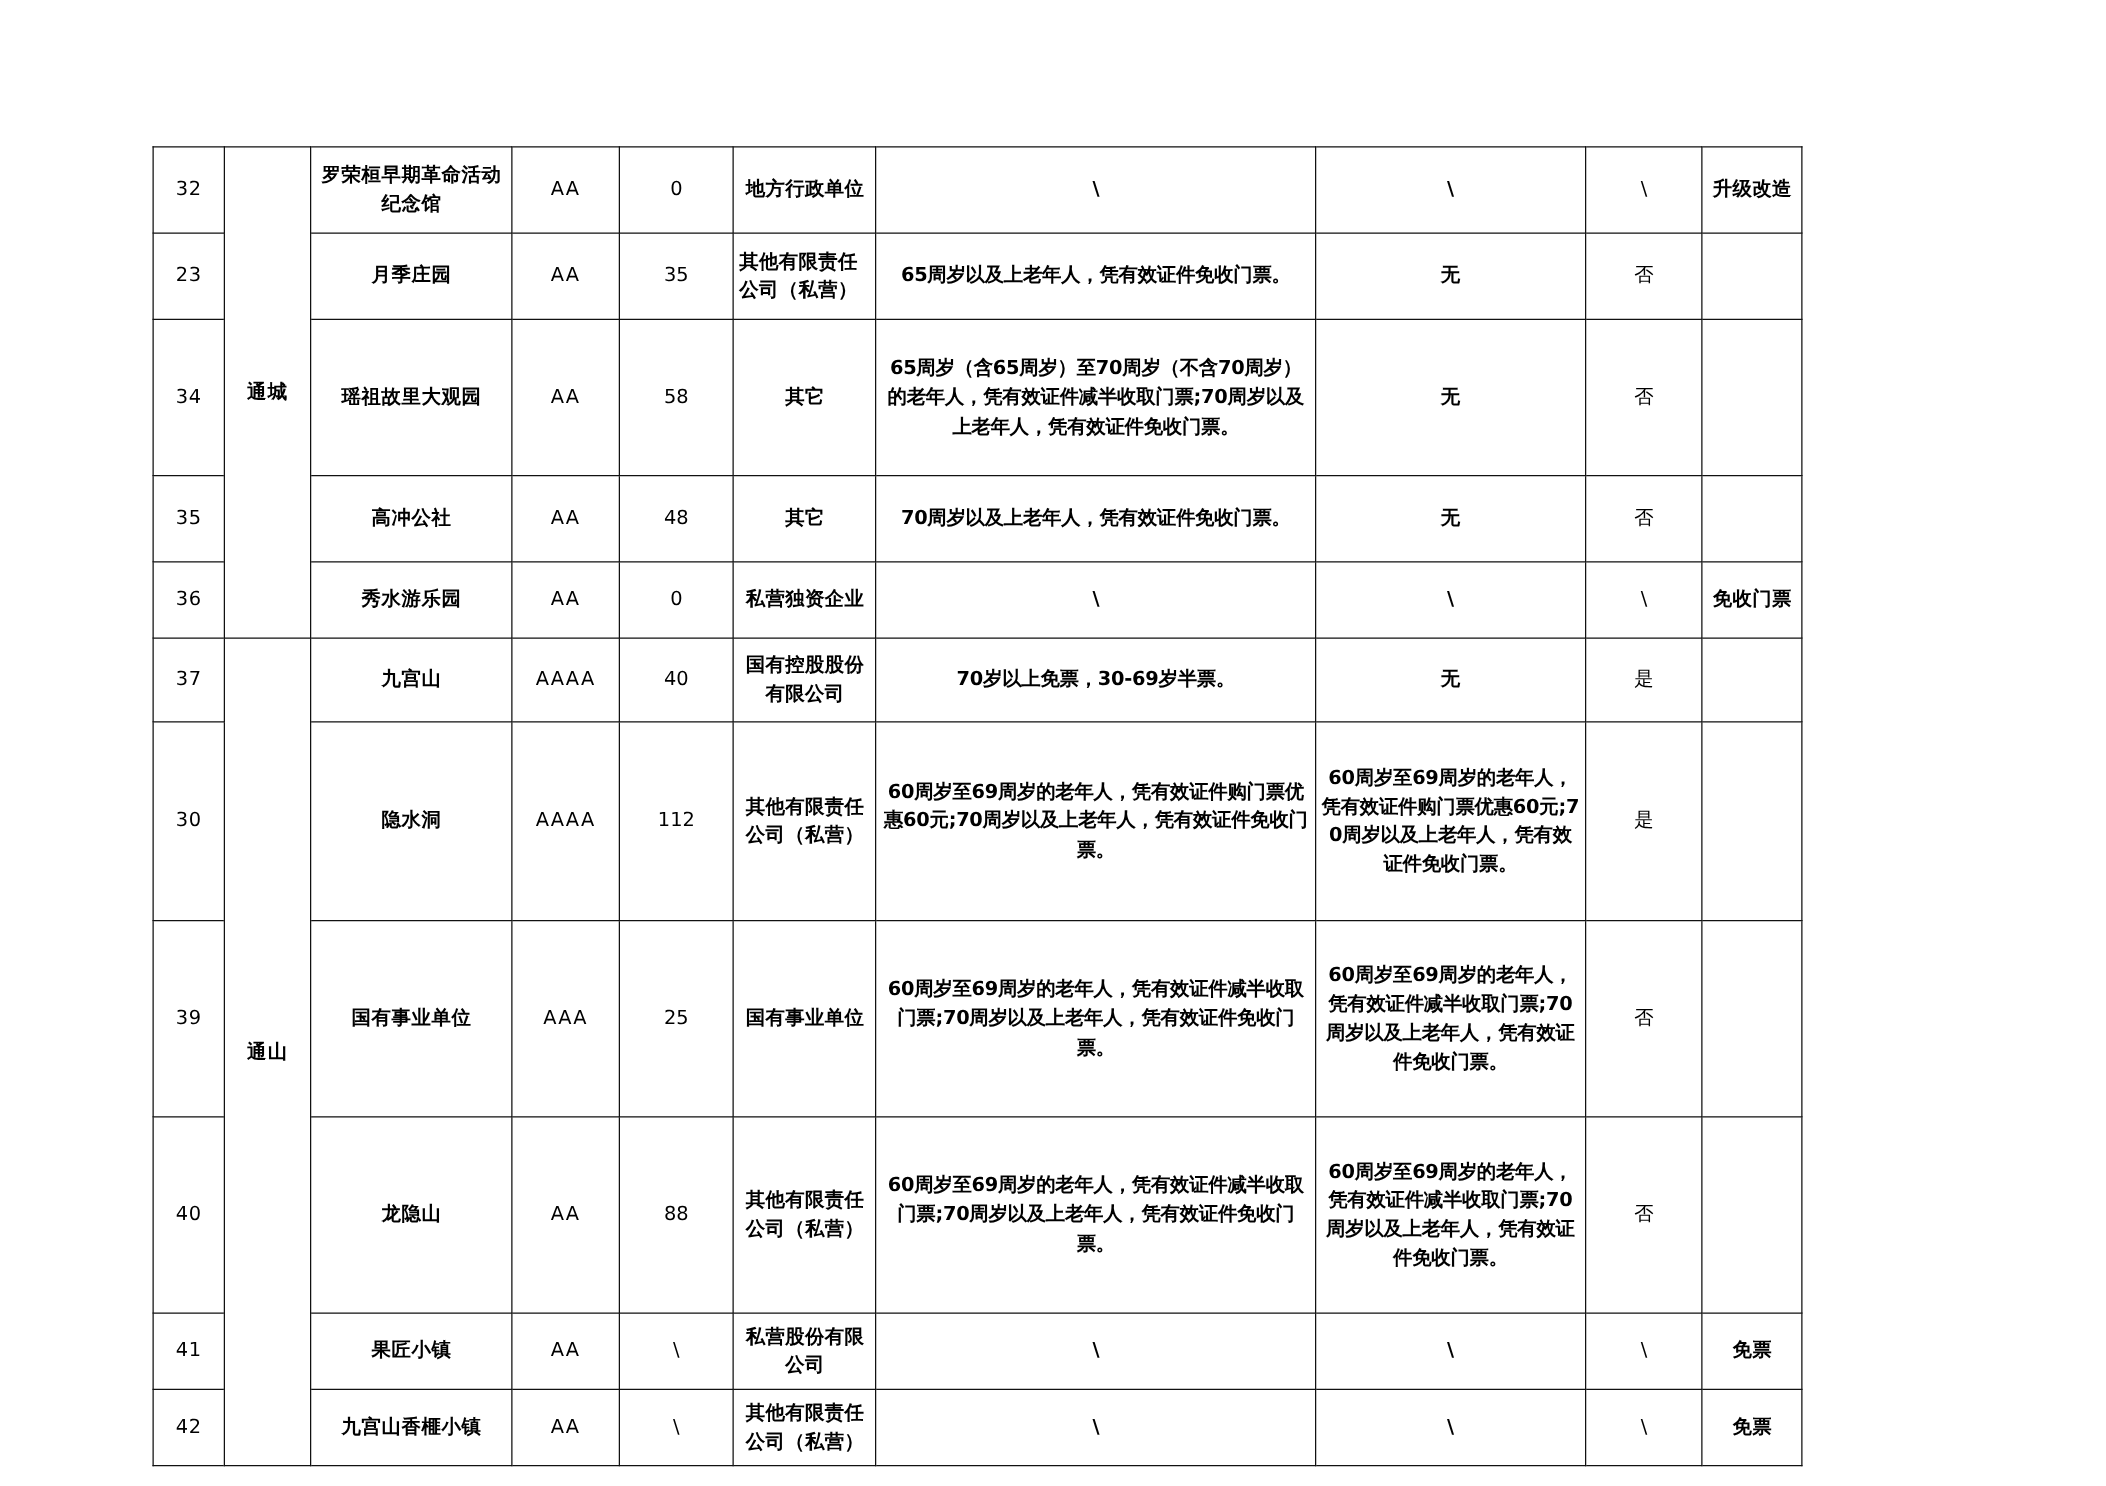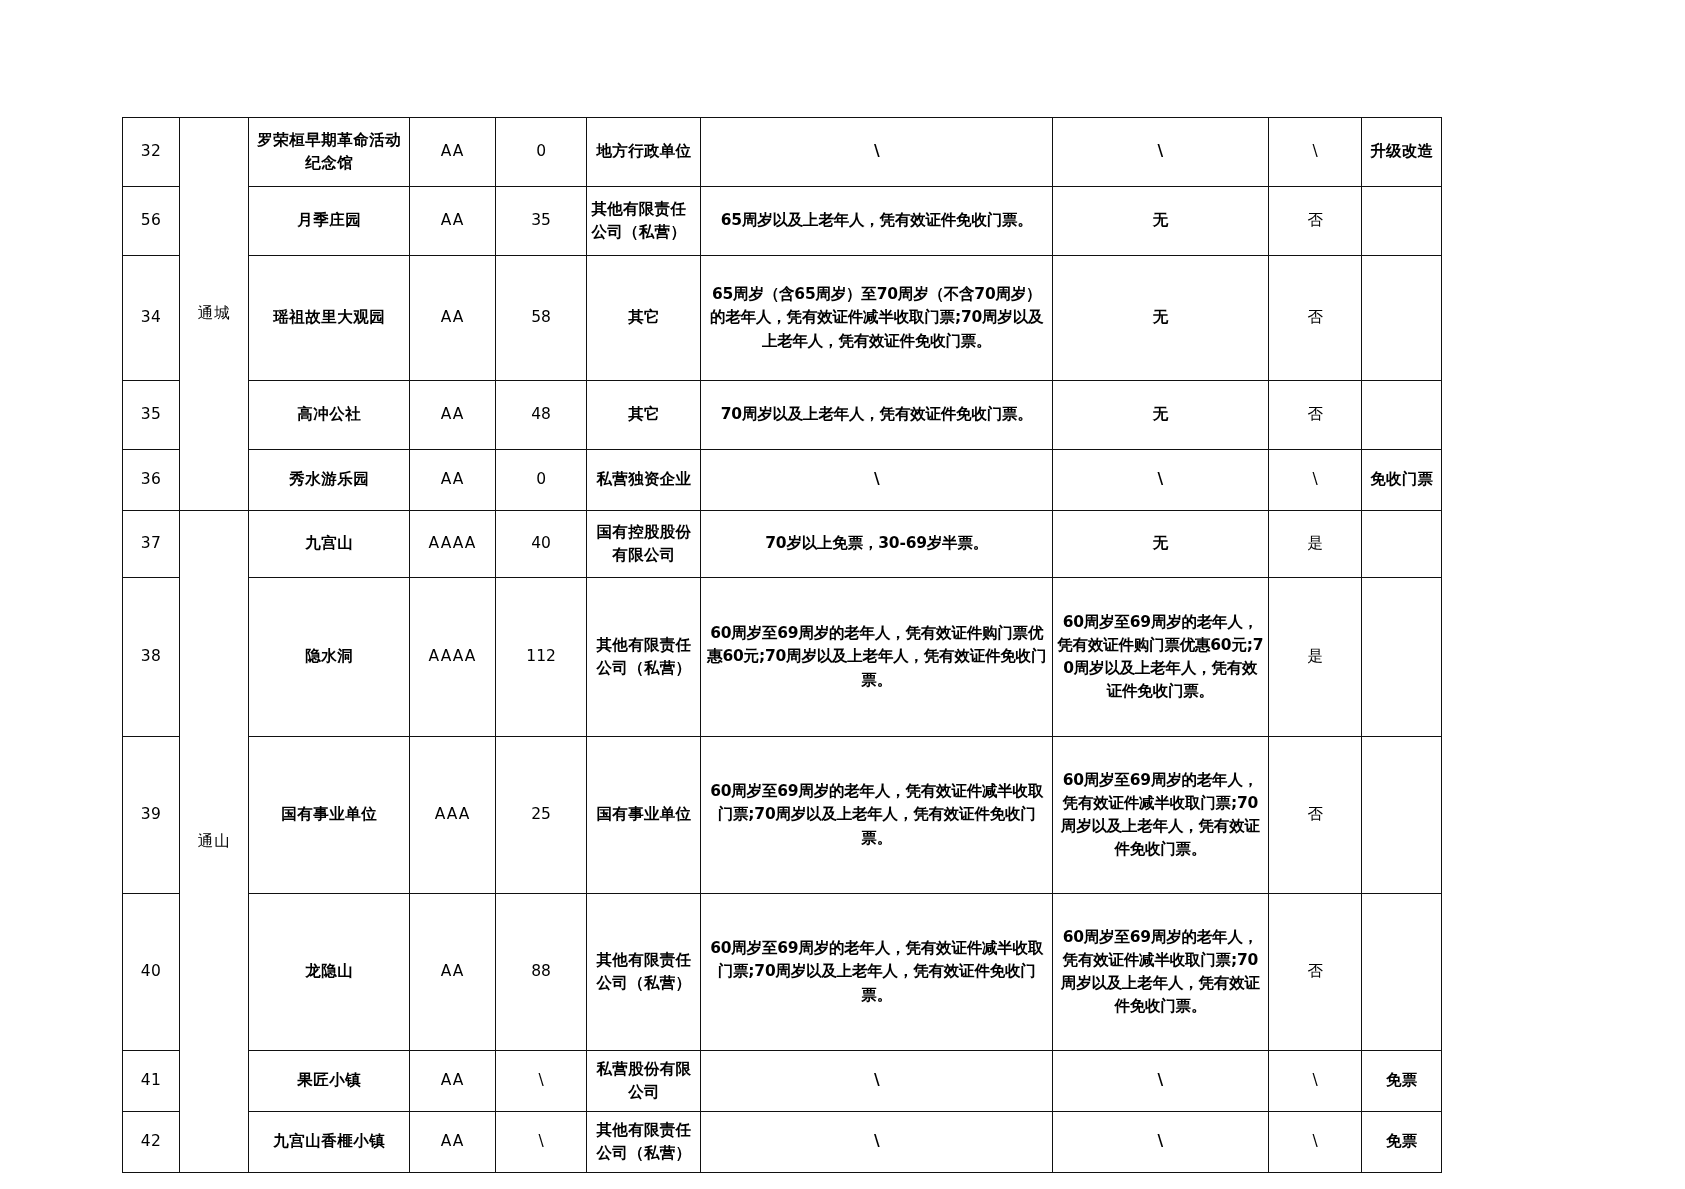--- a/index.html
+++ b/index.html
@@ -48,21 +48,21 @@
   col.c-name   { width: 158px; }
   col.c-level  { width: 84px; }
   col.c-price  { width: 90px; }
   col.c-owner  { width: 112px; }
   col.c-pol1   { width: 345px; }
   col.c-pol2   { width: 212px; }
   col.c-flag   { width: 92px; }
   col.c-remark { width: 78px; }
 
   td.idx   { font-size: 16px; letter-spacing: .5px; }
-  td.area  { font-size: 17px; font-weight: 400; letter-spacing: 1px; }
+  td.area  { font-size: 17px; font-weight: 700; letter-spacing: 1px; }
   td.name  { font-size: 17px; font-weight: 600; letter-spacing: .5px; }
   td.level { font-size: 16px; letter-spacing: 1px; }
   td.price { font-size: 16px; }
   td.owner { font-size: 16px; font-weight: 600; text-align: center; letter-spacing: .3px; }
   td.owner.lead { text-align: left; }
   td.pol   { font-size: 16.5px; font-weight: 700; text-align: left; letter-spacing: -.2px; line-height: 1.55; }
   td.pol.ctr { text-align: center; }
   td.pol2  { font-size: 16.5px; font-weight: 700; text-align: left; letter-spacing: -.2px; line-height: 1.55; }
   td.pol2.ctr { text-align: center; }
   td.flag  { font-size: 17px; }
@@ -96,21 +96,21 @@
         <td class="level">AA</td>
         <td class="price">0</td>
         <td class="owner">地方行政单位</td>
         <td class="pol ctr slash">\</td>
         <td class="pol2 ctr slash">\</td>
         <td class="flag slash">\</td>
         <td class="remark">升级改造</td>
       </tr>
 
       <tr>
-        <td class="idx" style="height:62px">56</td>
+        <td class="idx" style="height:62px">23</td>
         <td class="name">月季庄园</td>
         <td class="level">AA</td>
         <td class="price">35</td>
         <td class="owner lead">其他有限责任公司（私营）</td>
         <td class="pol ctr">65周岁以及上老年人，凭有效证件免收门票。</td>
         <td class="pol2 ctr">无</td>
         <td class="flag">否</td>
         <td class="remark"></td>
       </tr>
 
@@ -157,21 +157,21 @@
         <td class="level">AAAA</td>
         <td class="price">40</td>
         <td class="owner">国有控股股份有限公司</td>
         <td class="pol ctr">70岁以上免票，30-69岁半票。</td>
         <td class="pol2 ctr">无</td>
         <td class="flag">是</td>
         <td class="remark"></td>
       </tr>
 
       <tr>
-        <td class="idx" style="height:152px">38</td>
+        <td class="idx" style="height:152px">30</td>
         <td class="name">隐水洞</td>
         <td class="level">AAAA</td>
         <td class="price">112</td>
         <td class="owner">其他有限责任公司（私营）</td>
         <td class="pol ctr">60周岁至69周岁的老年人，凭有效证件购门票优惠60元;70周岁以及上老年人，凭有效证件免收门票。</td>
         <td class="pol2">60周岁至69周岁的老年人，凭有效证件购门票优惠60元;70周岁以及上老年人，凭有效证件免收门票。</td>
         <td class="flag">是</td>
         <td class="remark"></td>
       </tr>
 

